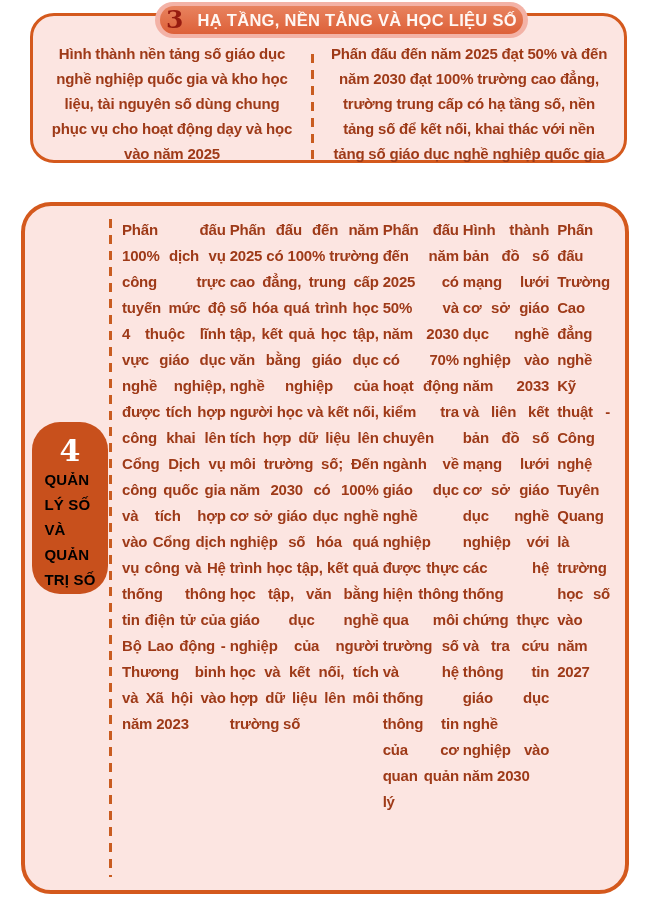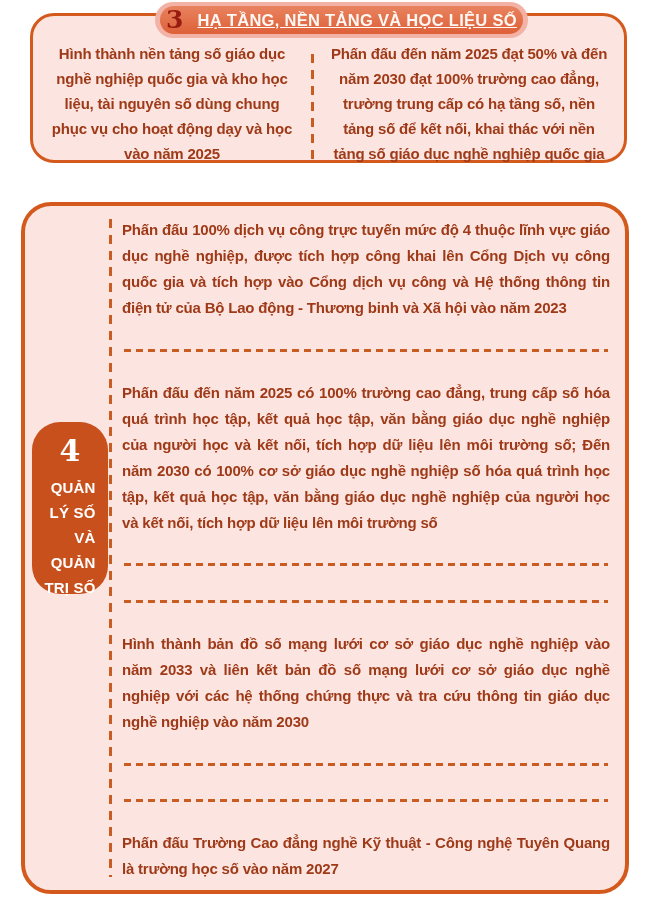--- a/index.html
+++ b/index.html
@@ -39,21 +39,21 @@
     display:flex;align-items:center;justify-content:center;gap:14px;
   }
   .pill-num{
     font-family:"DejaVu Serif",serif;
     font-weight:bold;font-size:25px;line-height:1;
     color:var(--number);
     transform:translateY(-1px);
   }
   .pill-title{
     font-size:16.5px;font-weight:bold;color:var(--title);
-    letter-spacing:.3px;white-space:nowrap;text-decoration:underline;
+    letter-spacing:.3px;white-space:nowrap;
   }
   .top-columns{
     position:absolute;left:0;top:30px;right:0;bottom:0;
     display:flex;align-items:center;
   }
   .top-col{
     color:var(--text);font-weight:bold;text-align:center;
     font-size:15px;line-height:25px;letter-spacing:-.2px;
   }
   .top-col.left{width:278px;padding:0 14px;}
@@ -79,31 +79,31 @@
     display:flex;flex-direction:column;align-items:center;
     padding-top:12px;
     z-index:2;
   }
   .badge-num{
     font-family:"DejaVu Serif",serif;
     font-weight:bold;font-size:30px;line-height:1.1;
     color:#ffffff;
   }
   .badge-label{
-    margin-top:8px;
-    color:#ffffff;font-weight:bold;font-size:15px;line-height:25px;
-    text-align:right;white-space:pre-line;letter-spacing:.2px;
+    margin-top:0;
+    color:#000000;font-weight:bold;font-size:15px;line-height:25px;
+    text-align:left;white-space:pre-line;letter-spacing:.2px;
   }
   .main-vline{
     position:absolute;left:84px;top:13px;bottom:13px;width:3px;
     background-image:repeating-linear-gradient(180deg,var(--dash) 0 9px,transparent 9px 16px);
   }
   .content{
     position:absolute;left:97px;top:11px;right:15px;bottom:8px;
-    display:flex;flex-direction:column;justify-content:space-between;
+    display:flex;flex-direction:row;justify-content:space-between;
   }
   .target{
     color:var(--text);font-weight:bold;
     font-size:15px;line-height:26px;letter-spacing:-.2px;
     text-align:justify;
   }
   .h-dash{
     height:3px;margin:6px 2px;
     background-image:repeating-linear-gradient(90deg,var(--dash) 0 7px,transparent 7px 12px);
   }
@@ -136,20 +136,21 @@
 VÀ
 QUẢN
 TRỊ SỐ</span>
     </div>
     <div class="main-vline"></div>
     <div class="content">
       <p class="target">Phấn đấu 100% dịch vụ công trực tuyến mức độ 4 thuộc lĩnh vực giáo dục nghề nghiệp, được tích hợp công khai lên Cổng Dịch vụ công quốc gia và tích hợp vào Cổng dịch vụ công và Hệ thống thông tin điện tử của Bộ Lao động - Thương binh và Xã hội vào năm 2023</p>
       <div class="h-dash"></div>
       <p class="target">Phấn đấu đến năm 2025 có 100% trường cao đẳng, trung cấp số hóa quá trình học tập, kết quả học tập, văn bằng giáo dục nghề nghiệp của người học và kết nối, tích hợp dữ liệu lên môi trường số; Đến năm 2030 có 100% cơ sở giáo dục nghề nghiệp số hóa quá trình học tập, kết quả học tập, văn bằng giáo dục nghề nghiệp của người học và kết nối, tích hợp dữ liệu lên môi trường số</p>
       <div class="h-dash"></div>
+      <p class="target">Phấn đấu đến năm 2025 có 50% và năm 2030 có 70% hoạt động kiểm tra chuyên ngành về giáo dục nghề nghiệp được thực hiện thông qua môi trường số và hệ thống thông tin của cơ quan quản lý</p>
       <div class="h-dash"></div>
       <p class="target">Hình thành bản đồ số mạng lưới cơ sở giáo dục nghề nghiệp vào năm 2033 và liên kết bản đồ số mạng lưới cơ sở giáo dục nghề nghiệp với các hệ thống chứng thực và tra cứu thông tin giáo dục nghề nghiệp vào năm 2030</p>
       <div class="h-dash"></div>
       <div class="h-dash"></div>
       <p class="target">Phấn đấu Trường Cao đẳng nghề Kỹ thuật - Công nghệ Tuyên Quang là trường học số vào năm 2027</p>
     </div>
   </div>
 
 </div>
 

